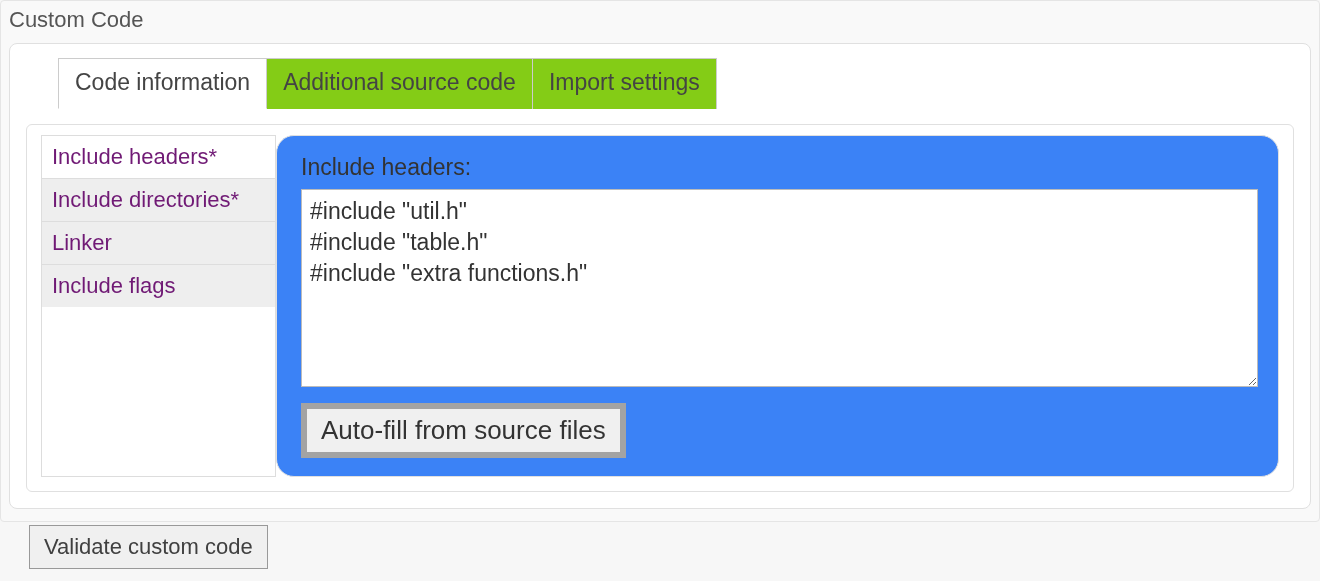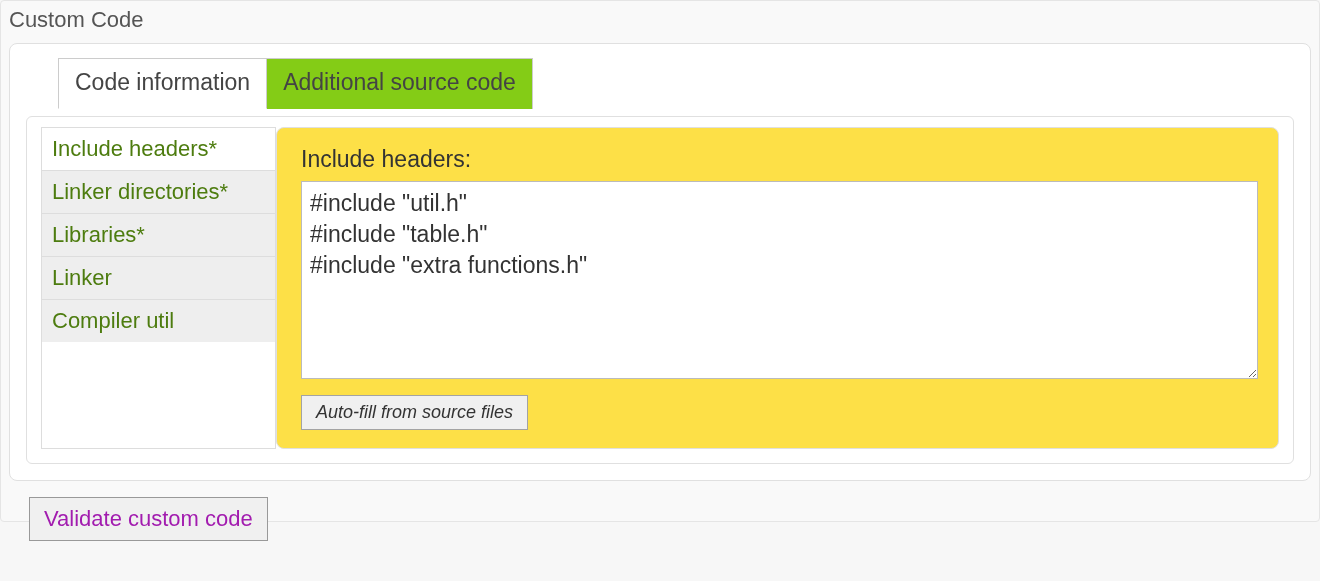--- a/index.html
+++ b/index.html
@@ -26,21 +26,21 @@
     }
     .tabs-container {
       border: 1px solid #e0e0e0;
       border-radius: 8px;
       background: #fff;
       margin: 0 8px 12px 8px;
       padding: 0;
     }
     .tabs-bar {
       display: flex;
-      padding: 14px 0 8px 48px;
+      padding: 14px 0 16px 48px;
       margin-bottom: -1px;
     }
     .tab {
       font-size: 23px;
       color: #444;
       padding: 10px 16px 12px 16px;
       border: 1px solid #ccc;
       border-bottom: none;
       background: #84cc16;
       cursor: pointer;
@@ -64,94 +64,93 @@
       position: relative;
       z-index: 1;
     }
     .side-list {
       flex: 0 0 235px;
       border: 1px solid #ddd;
       background: #fff;
     }
     .side-item {
       font-size: 22px;
-      color: #4d7c0f;
+      color: #701a75;
       padding: 8px 10px;
       background: #eee;
       border-bottom: 1px solid #ddd;
       cursor: pointer;
     }
     .side-item:last-child { border-bottom: none; }
     .side-item.active {
       background: #fff;
     }
     .detail-pane {
       flex: 1;
       border: 1px solid #e0e0e0;
-      border-radius: 8px;
+      border-radius: 18px;
       margin-left: 0px;
       padding: 18px 20px 18px 24px;
-      background: #fde047;
+      background: #3b82f6;
     }
     .detail-label {
       font-size: 23px;
       color: #333;
       margin-bottom: 8px;
     }
     .code-textarea {
       width: 100%;
       height: 198px;
       font-family: Arial, Helvetica, sans-serif;
       font-size: 23px;
       color: #333;
       border: 1px solid #bbb;
       padding: 6px 8px;
       line-height: 1.35;
       resize: both;
       outline: none;
     }
     .btn {
-      font-size: 18px;
+      font-size: 26px;
       color: #333;
       background: #f0f0f0;
-      border: 1px solid #a3a3a3;
+      border: 6px solid #a3a3a3;
       padding: 6px 14px;
       margin-top: 12px;
       cursor: pointer;
-      font-style: italic;
     }
     .validate-btn {
       font-size: 22px;
-      color: #a21caf;
+      color: #404040;
       background: #f0f0f0;
       border: 1px solid #999;
       padding: 8px 14px;
       margin: 4px 0 0 28px;
       cursor: pointer;
     }
   </style>
 </head>
 <body>
 
 <div class="panel">
   <div class="panel-title">Custom Code</div>
 
   <div class="tabs-container">
     <div class="tabs-bar">
       <div class="tab active">Code information</div>
       <div class="tab">Additional source code</div>
+      <div class="tab">Import settings</div>
     </div>
 
     <div class="tab-body">
       <div class="side-list">
         <div class="side-item active">Include headers*</div>
-        <div class="side-item">Linker directories*</div>
-        <div class="side-item">Libraries*</div>
+        <div class="side-item">Include directories*</div>
         <div class="side-item">Linker</div>
-        <div class="side-item">Compiler util</div>
+        <div class="side-item">Include flags</div>
       </div>
 
       <div class="detail-pane">
         <div class="detail-label">Include headers:</div>
         <textarea class="code-textarea" style="">#include "util.h"
 #include "table.h"
 #include "extra functions.h"</textarea>
         <button class="btn">Auto-fill from source files</button>
       </div>
     </div>

